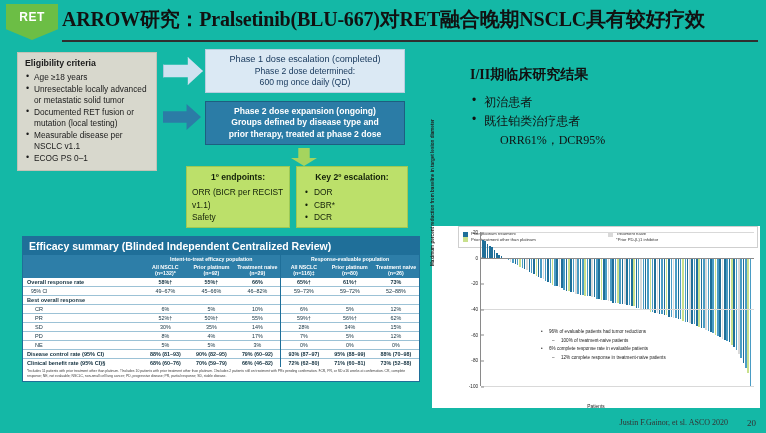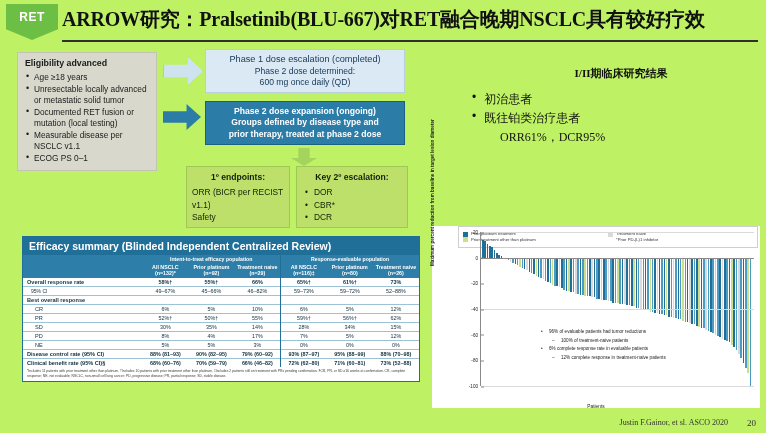--- a/index.html
+++ b/index.html
@@ -3,21 +3,21 @@
 <meta charset="utf-8">
 <title>ARROW Study Slide</title>
 <style>
   html,body{margin:0;padding:0;}
   body{
     width:766px;height:433px;overflow:hidden;
     background:#ffffff;
     font-family:"Liberation Sans", sans-serif;
     position:relative;
   }
-  .slide{position:absolute;inset:0;background:#bef264;}
+  .slide{position:absolute;inset:0;background:#14b8a6;}
 
   
   .ret-tag{
     position:absolute;left:6px;top:4px;width:52px;height:36px;
     background:#6cbe45;
     clip-path:polygon(0 0,100% 0,100% 70%,50% 100%,0 70%);
     color:#fff;font-size:12px;font-weight:bold;
     display:flex;align-items:flex-start;justify-content:center;
     padding-top:6px;box-sizing:border-box;letter-spacing:.5px;
   }
@@ -82,21 +82,21 @@
   }
   .ep-left{left:186px;width:104px;}
   .ep-right{left:296px;width:112px;}
   .ep-box .hd{font-weight:bold;text-align:center;margin-bottom:3px;font-size:8.6px;}
   .ep-box ul{margin:0;padding-left:12px;list-style:none;}
   .ep-box li{position:relative;}
   .ep-box li:before{content:"\2022";position:absolute;left:-9px;}
 
   
   .cn{position:absolute;left:470px;top:66px;width:290px;color:#111;}
-  .cn h3{margin:0 0 10px 12px;font-size:11px;font-weight:bold;font-family:"Liberation Serif",serif;text-align:center;}
+  .cn h3{margin:0 0 10px 0;font-size:14px;font-weight:bold;font-family:"Liberation Serif",serif;}
   .cn .bul{display:flex;gap:8px;margin:0 0 2px 2px;font-size:12px;}
   .cn .bul .dot{font-size:12px;line-height:1;}
   .cn .sub{margin:2px 0 10px 30px;font-size:12px;font-family:"Liberation Serif",serif;}
 
   
   .tbl-wrap{
     position:absolute;left:22px;top:236px;width:396px;
     border:1px solid #1f6f99;background:#fff;
   }
   .tbl-title{
@@ -164,21 +164,21 @@
 </head>
 <body>
 
 <div class="slide">
 
   <div class="ret-tag">RET</div>
   <div class="title">ARROW研究：Pralsetinib(BLU-667)对RET融合晚期NSCLC具有较好疗效</div>
   <div class="title-rule"></div>
 
   <div class="elig">
-    <h4>Eligibility advanced</h4>
+    <h4>Eligibility criteria</h4>
     <ul>
       <li>Age ≥18 years</li>
       <li>Unresectable locally advanced or metastatic solid tumor</li>
       <li><span>Documented RET fusion or mutation (local testing)</span></li>
       <li>Measurable disease per NSCLC v1.1</li>
       <li>ECOG PS 0–1</li>
     </ul>
   </div>
 
   <div class="arrow-light"></div>

